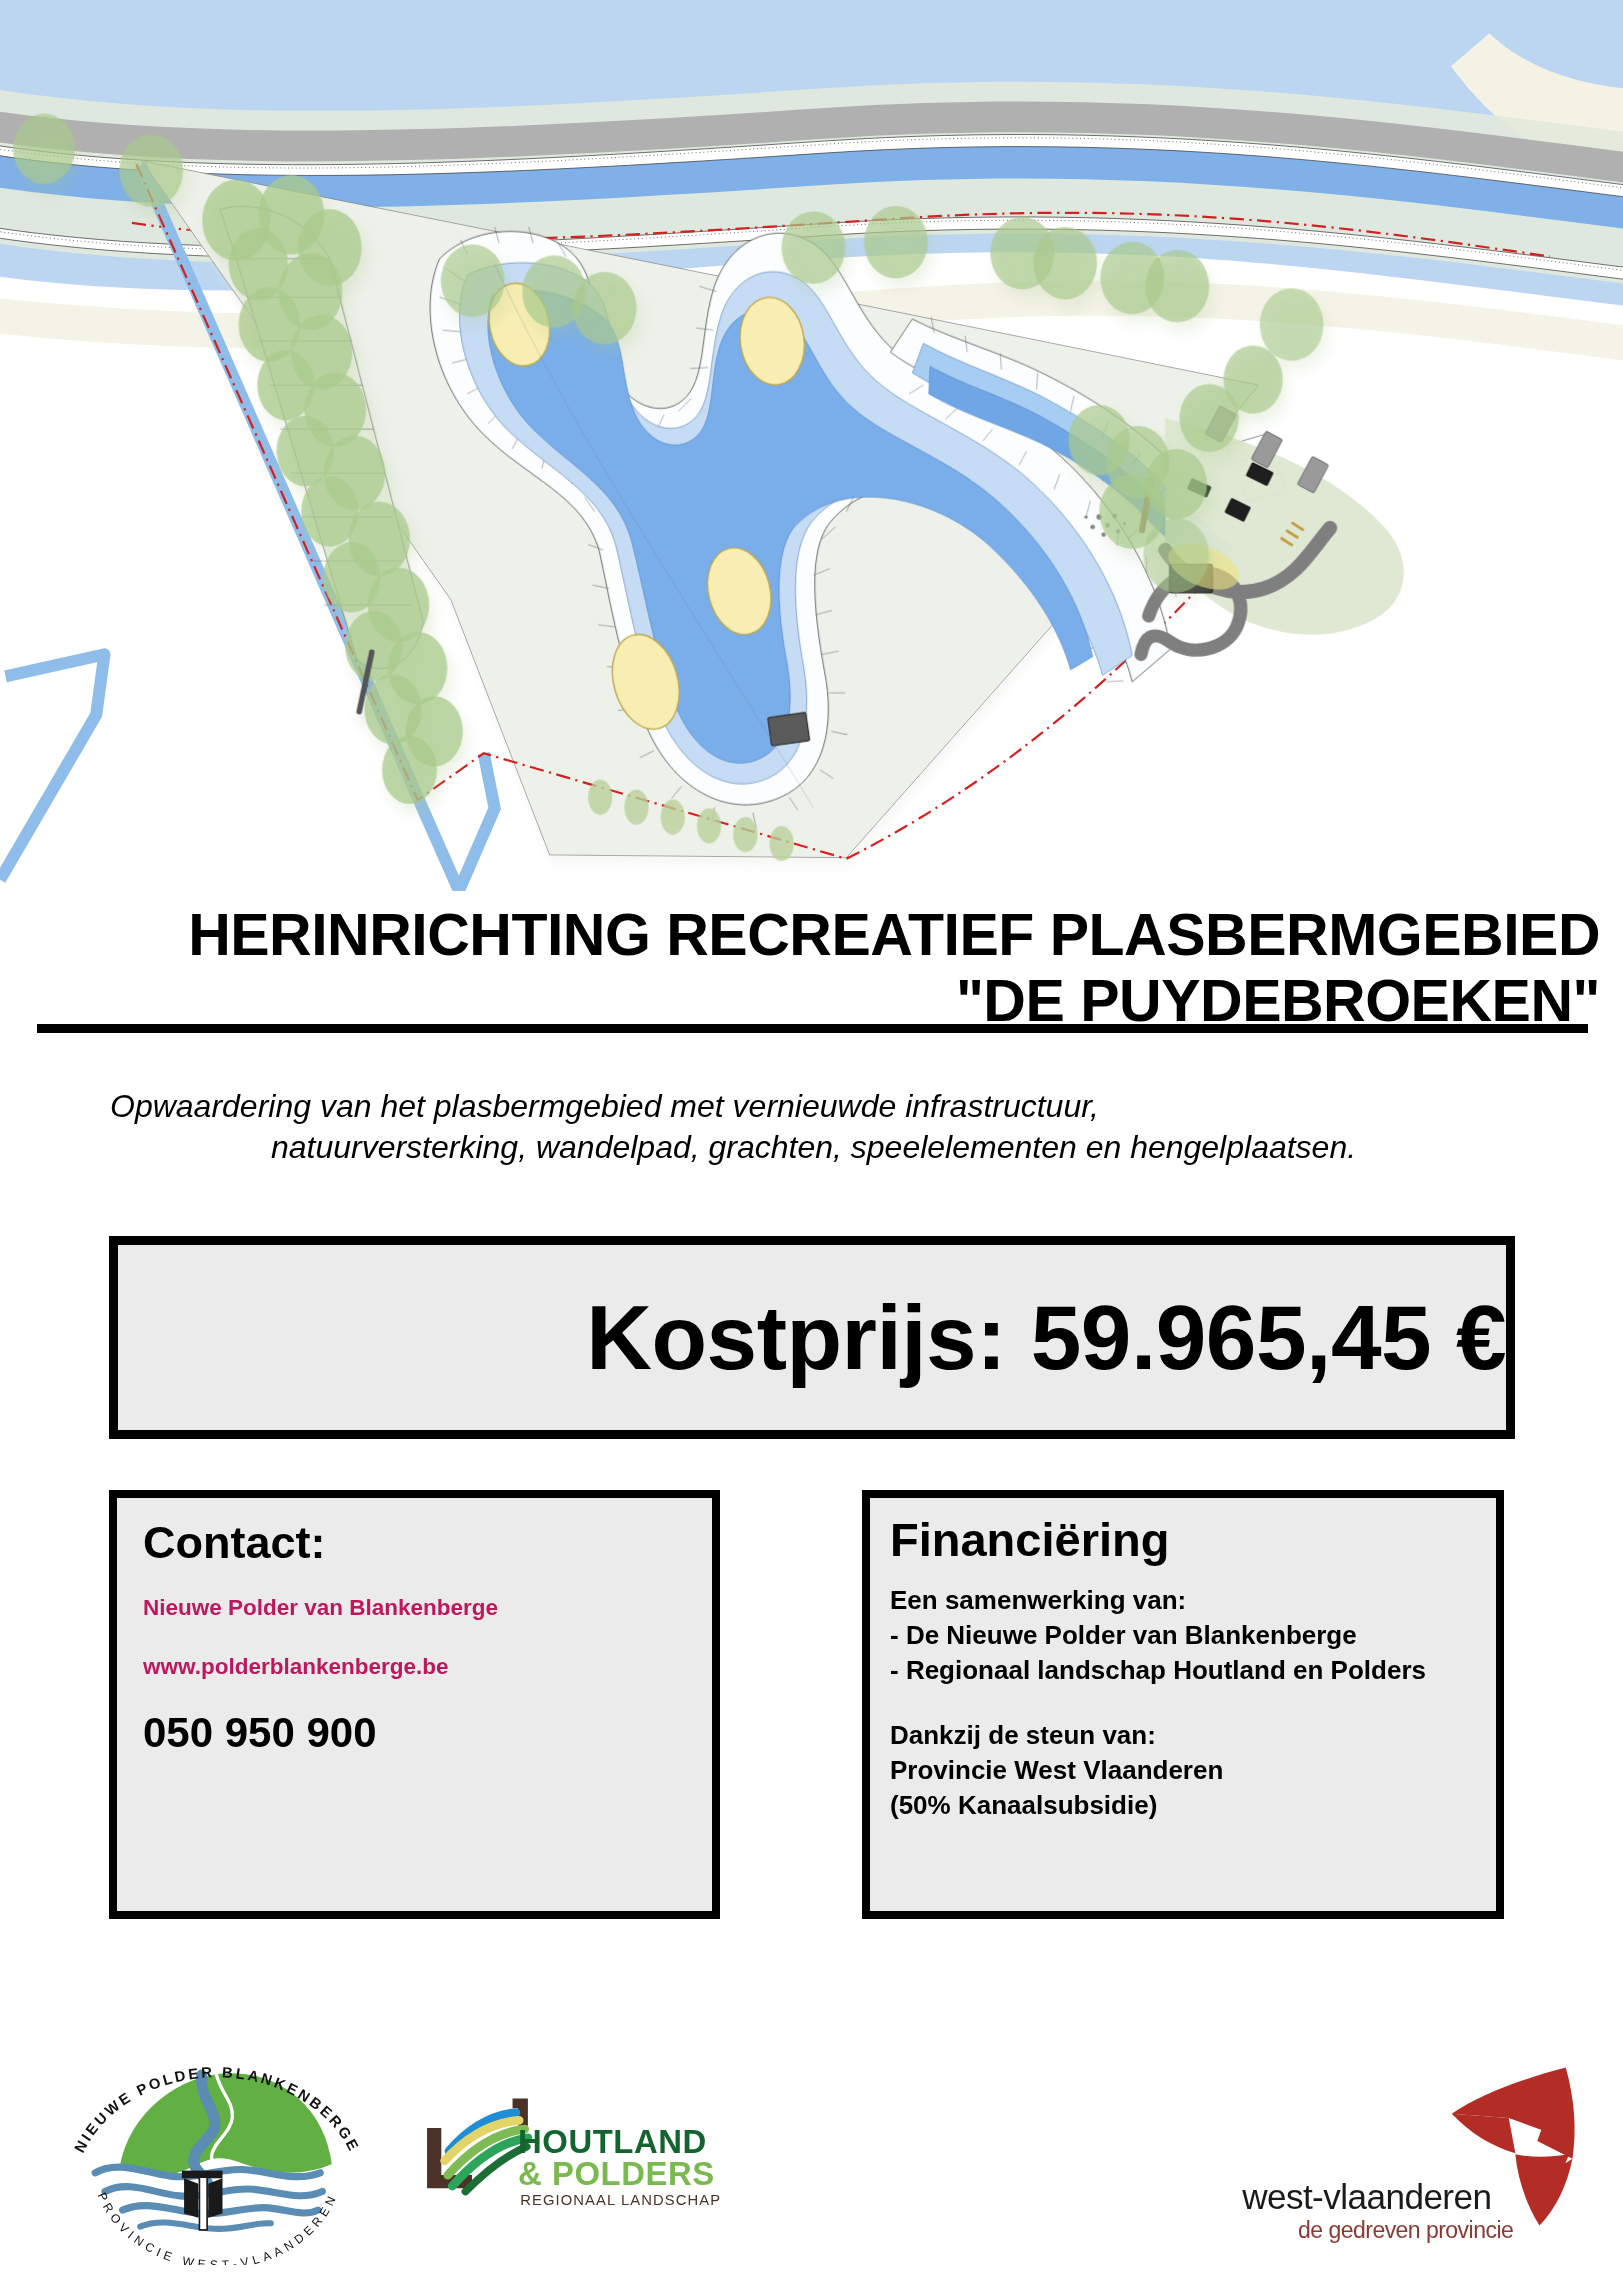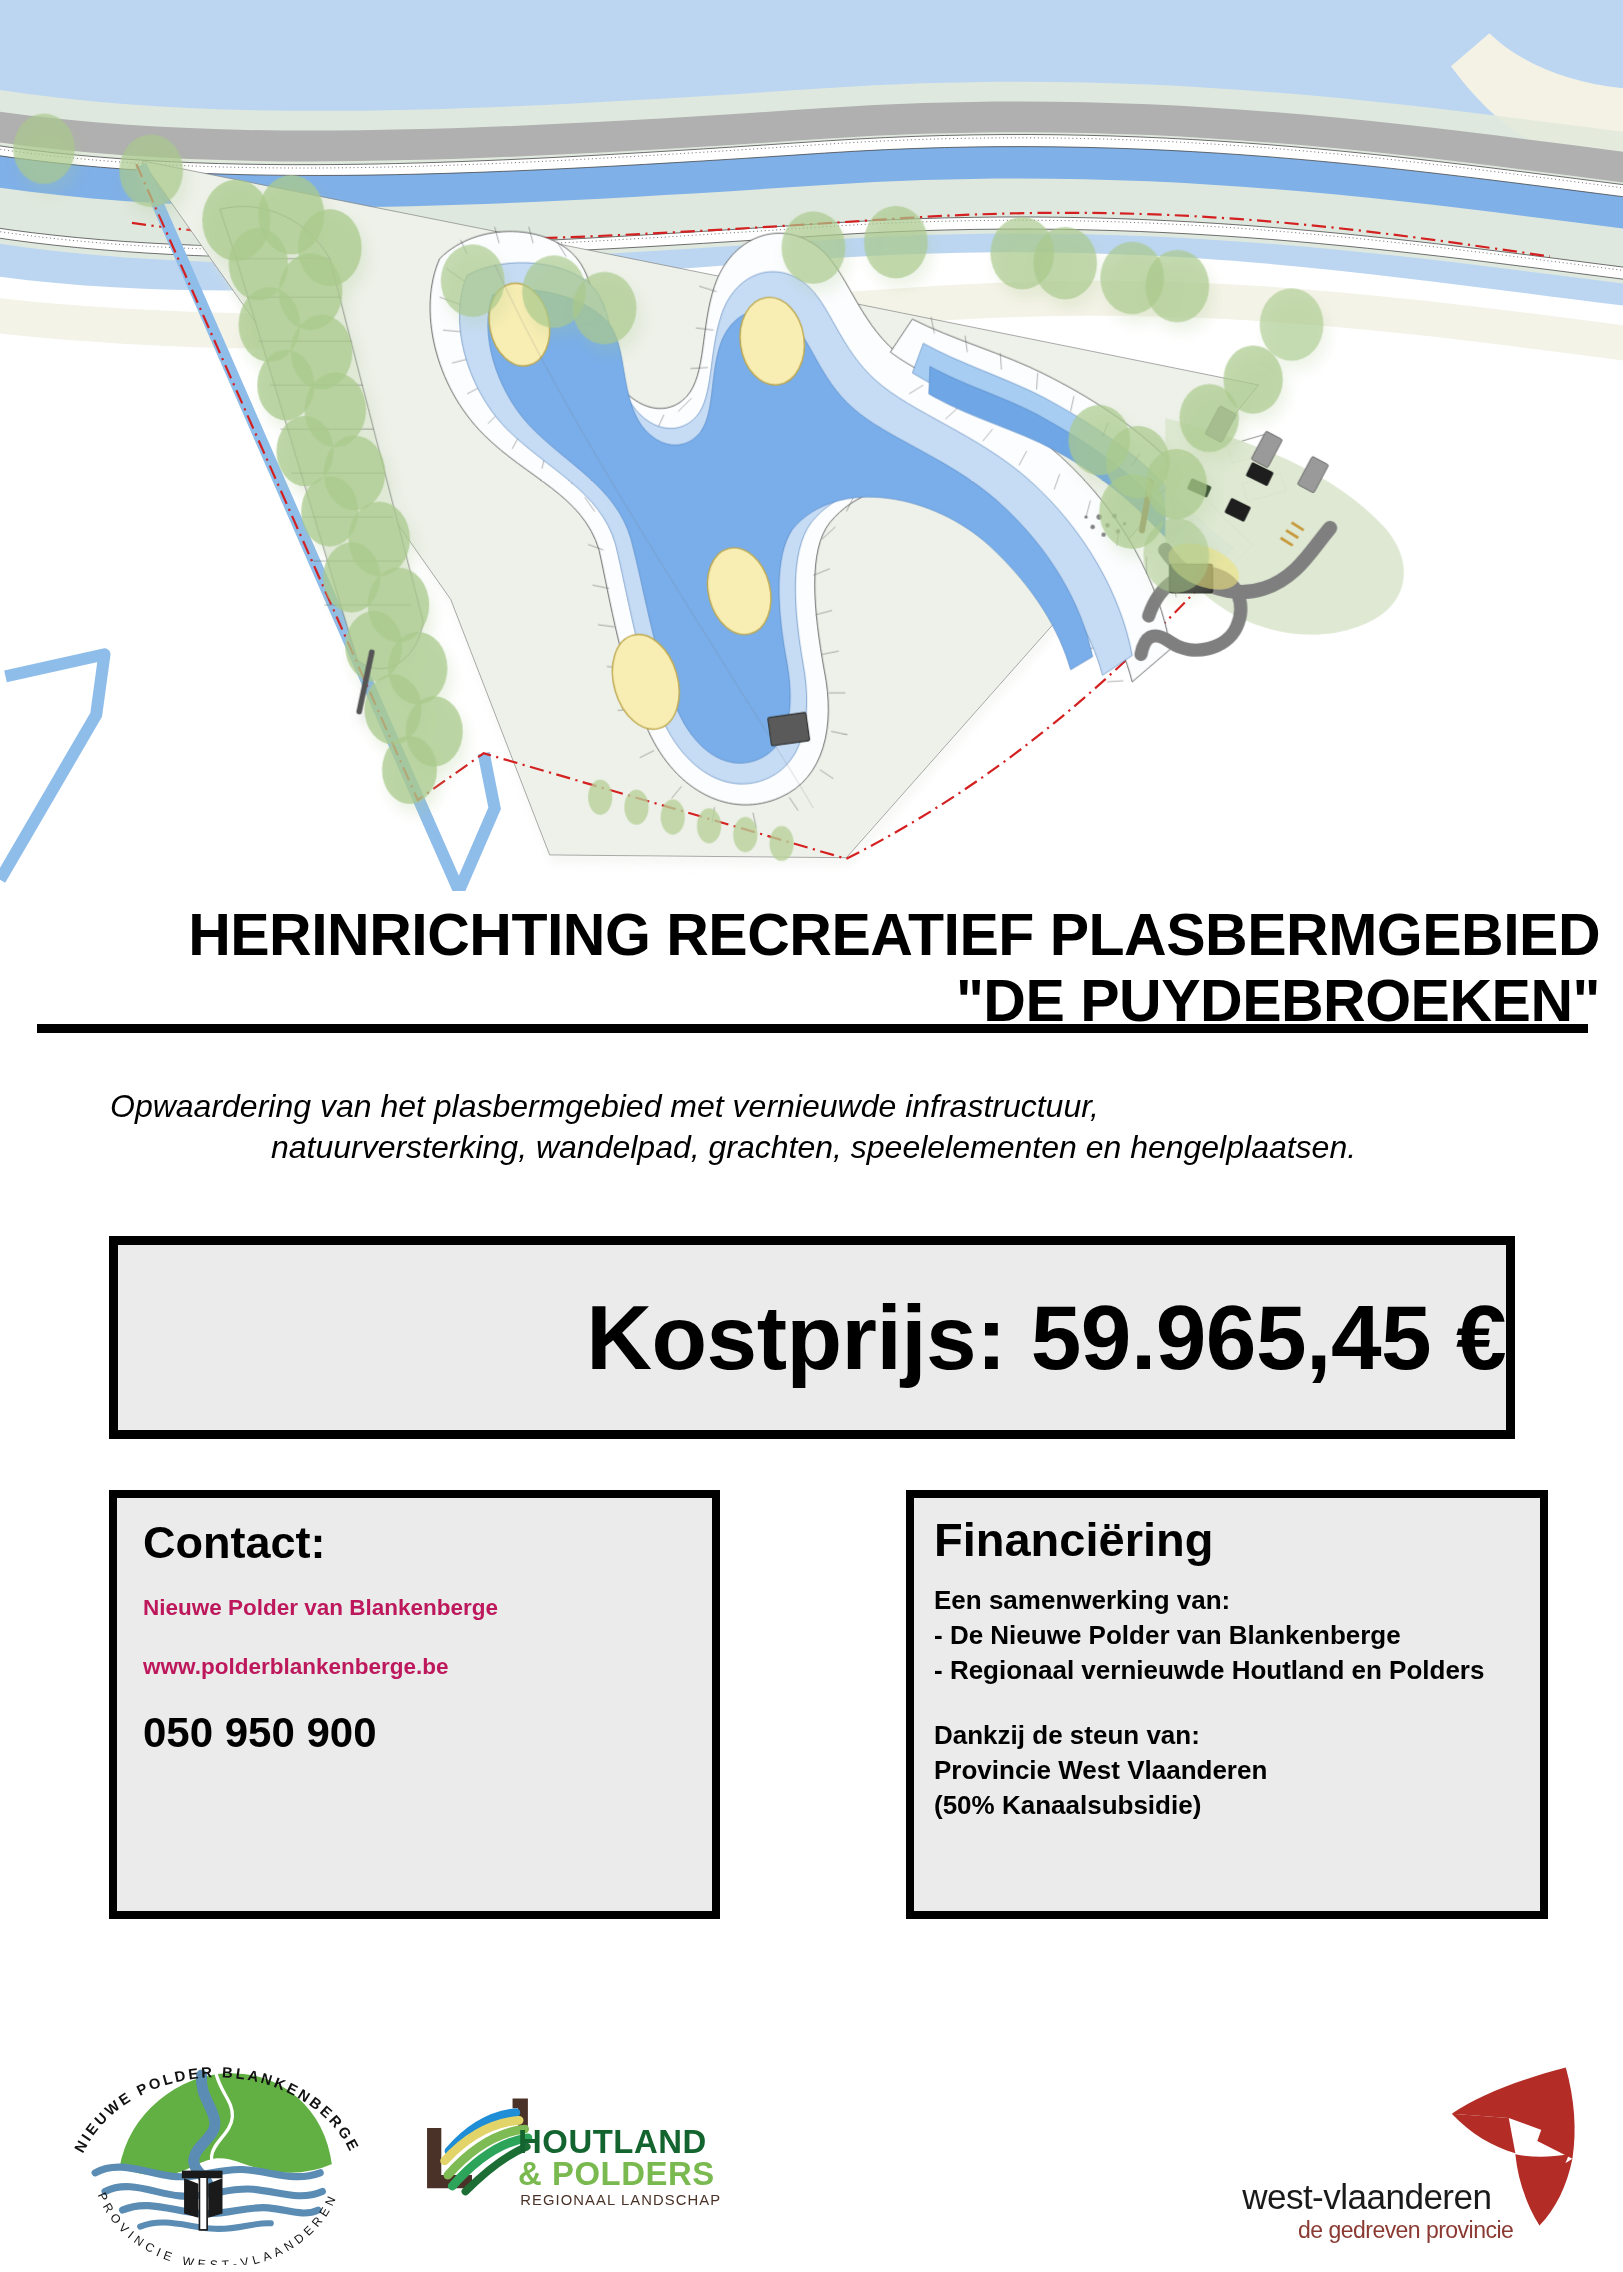--- a/index.html
+++ b/index.html
@@ -98,21 +98,21 @@
     top: 1490px;
     width: 611px;
     height: 429px;
     background: #ebebeb;
     border: 8.2px solid #000000;
     box-sizing: border-box;
     padding: 21px 23px 0 26px;
   }
   #financing-box {
     position: absolute;
-    left: 906px;
+    left: 862px;
     top: 1490px;
     width: 642px;
     height: 429px;
     background: #ebebeb;
     border: 8.2px solid #000000;
     box-sizing: border-box;
     padding: 16.5px 20px 0 20px;
   }
   .box-heading {
     font-family: "Liberation Sans", sans-serif;
@@ -536,21 +536,21 @@
   <div class="box-heading">Contact:</div>
   <div class="contact-line">Nieuwe Polder van Blankenberge</div>
   <div class="contact-line">www.polderblankenberge.be</div>
   <div id="contact-phone">050 950 900</div>
 </div>
 
 <div id="financing-box">
   <div class="box-heading">Financiëring</div>
   <div class="fin-line">Een samenwerking van:</div>
   <div class="fin-line">- De Nieuwe Polder van Blankenberge</div>
-  <div class="fin-line">- Regionaal vernieuwde Houtland en Polders</div>
+  <div class="fin-line">- Regionaal landschap Houtland en Polders</div>
   <div class="fin-gap"></div>
   <div class="fin-line">Dankzij de steun van:</div>
   <div class="fin-line">Provincie West Vlaanderen</div>
   <div class="fin-line">(50% Kanaalsubsidie)</div>
 </div>
 
 <div id="logo-strip">
 
   <div class="logo-slot" id="logo-npb">
     <svg class="logo-svg" viewBox="0 0 600 430" xmlns="http://www.w3.org/2000/svg">

